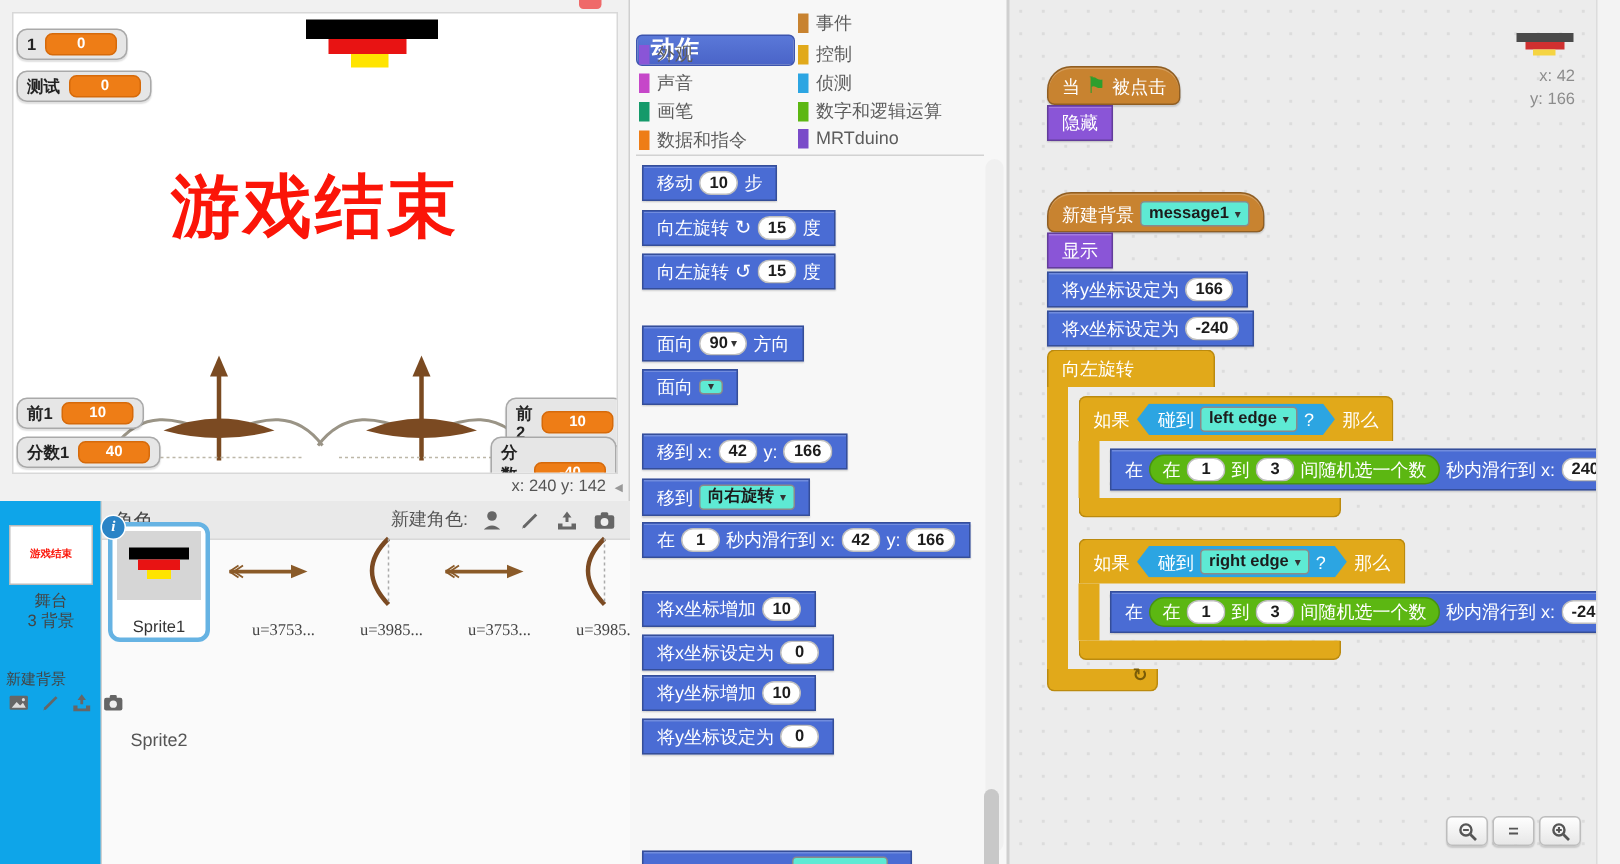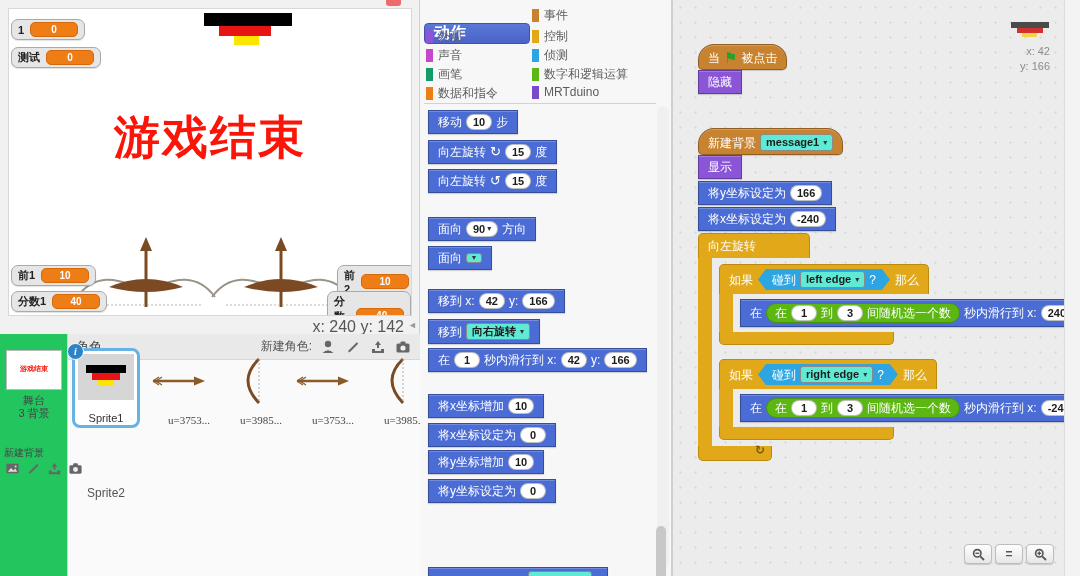--- a/index.html
+++ b/index.html
@@ -7,25 +7,25 @@
        font-family:"Liberation Sans","DejaVu Sans",sans-serif;background:#f1f1f1;
        -webkit-font-smoothing:antialiased;}
   
   .stage-col{position:absolute;left:0;top:0;width:420px;height:576px;background:#f1f1f1;border-right:1px solid #cfcfcf;box-sizing:border-box;}
   .stage{position:absolute;left:8px;top:8px;width:404px;height:308px;background:#fff;border:1px solid #d8d8d8;box-sizing:border-box;overflow:hidden;}
   .stop-sliver{position:absolute;left:386px;top:0;width:15px;height:6px;background:#ef6a6a;border-radius:0 0 3px 3px;}
   .bar{position:absolute;}
   .gameover{position:absolute;left:0;right:0;top:98px;text-align:center;font-size:46px;font-weight:bold;color:#fb1508;letter-spacing:2px;white-space:nowrap;}
   .monitor{position:absolute;display:inline-flex;align-items:center;gap:6px;background:#e6e6e6;border:1px solid #a9a9a9;border-radius:7px;padding:2px 6px;font-size:11px;font-weight:bold;color:#222;box-shadow:0 1px 1px rgba(0,0,0,.12);}
   .mval{background:#ee7d16;color:#fff;border-radius:5px;padding:1px 2px;min-width:42px;text-align:center;font-size:10px;border:1px solid #d66a0a;}
-  .coordrow{position:absolute;left:0;top:318px;width:420px;height:16px;font-size:16px;color:#555;text-align:right;box-sizing:border-box;padding-right:16px;}
+  .coordrow{position:absolute;left:0;top:318px;width:420px;height:16px;font-size:11px;color:#555;text-align:right;box-sizing:border-box;padding-right:16px;}
   .stage-toggle{position:absolute;right:2px;top:320px;font-size:9px;color:#999;cursor:pointer;}
   
   .panel{position:absolute;left:0;top:334px;width:420px;height:242px;background:#fafafa;}
-  .panel .sidebar{position:absolute;left:0;top:0;width:68px;height:242px;background:#22c55e;border-right:1px solid #cfcfcf;box-sizing:border-box;}
+  .panel .sidebar{position:absolute;left:0;top:0;width:68px;height:242px;background:#0ea5e9;border-right:1px solid #cfcfcf;box-sizing:border-box;}
   .panel .hdr{position:absolute;left:68px;top:0;right:0;height:26px;background:#e9e9e9;border-bottom:1px solid #d8d8d8;display:flex;align-items:center;box-sizing:border-box;padding:0 8px;}
   .hdr-title{font-size:13px;color:#444;}
   .hdr-right{margin-left:auto;display:flex;align-items:center;gap:7px;}
   .hdr-label{font-size:12px;color:#555;}
   .icon-btn{width:18px;height:18px;display:inline-flex;align-items:center;justify-content:center;cursor:pointer;}
   .thumb-stage{position:absolute;left:6px;top:16px;width:56px;height:40px;background:#fff;border:1px solid #bbb;box-sizing:border-box;text-align:center;}
   .thumb-stage span{display:inline-block;margin-top:13px;font-size:7px;color:#fb1508;font-weight:bold;}
   .side-label{position:absolute;left:0;width:68px;text-align:center;font-size:11px;color:#444;}
   .newbk{position:absolute;left:4px;top:112px;font-size:10px;color:#444;}
   .bk-icons{position:absolute;left:3px;top:125px;display:flex;gap:3px;}

